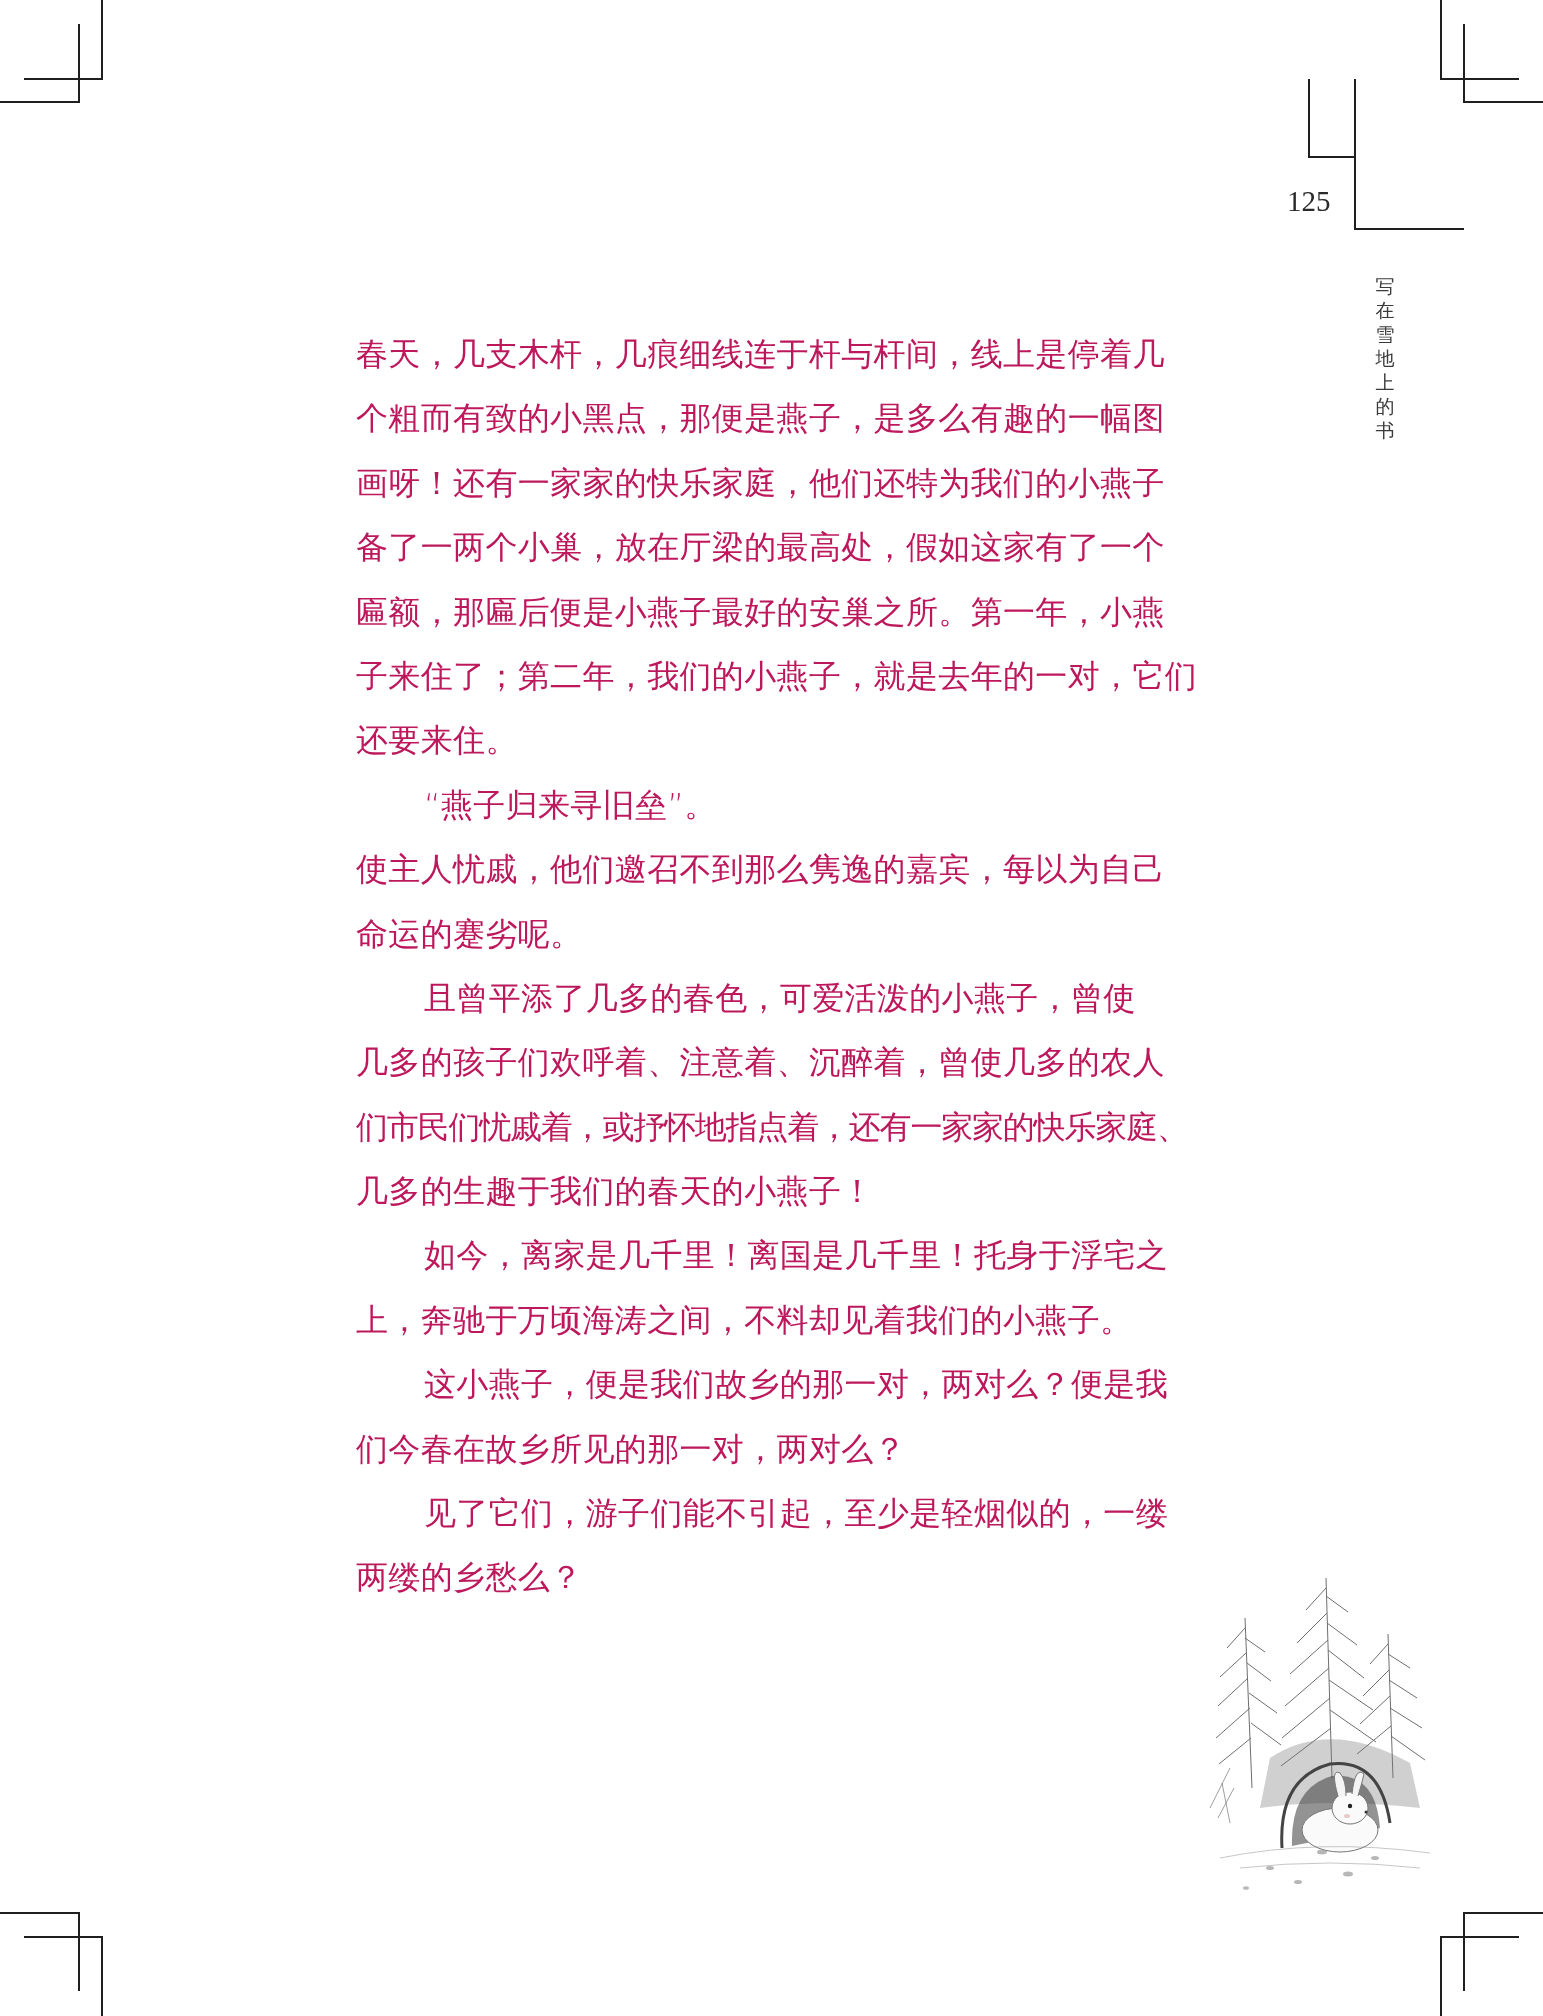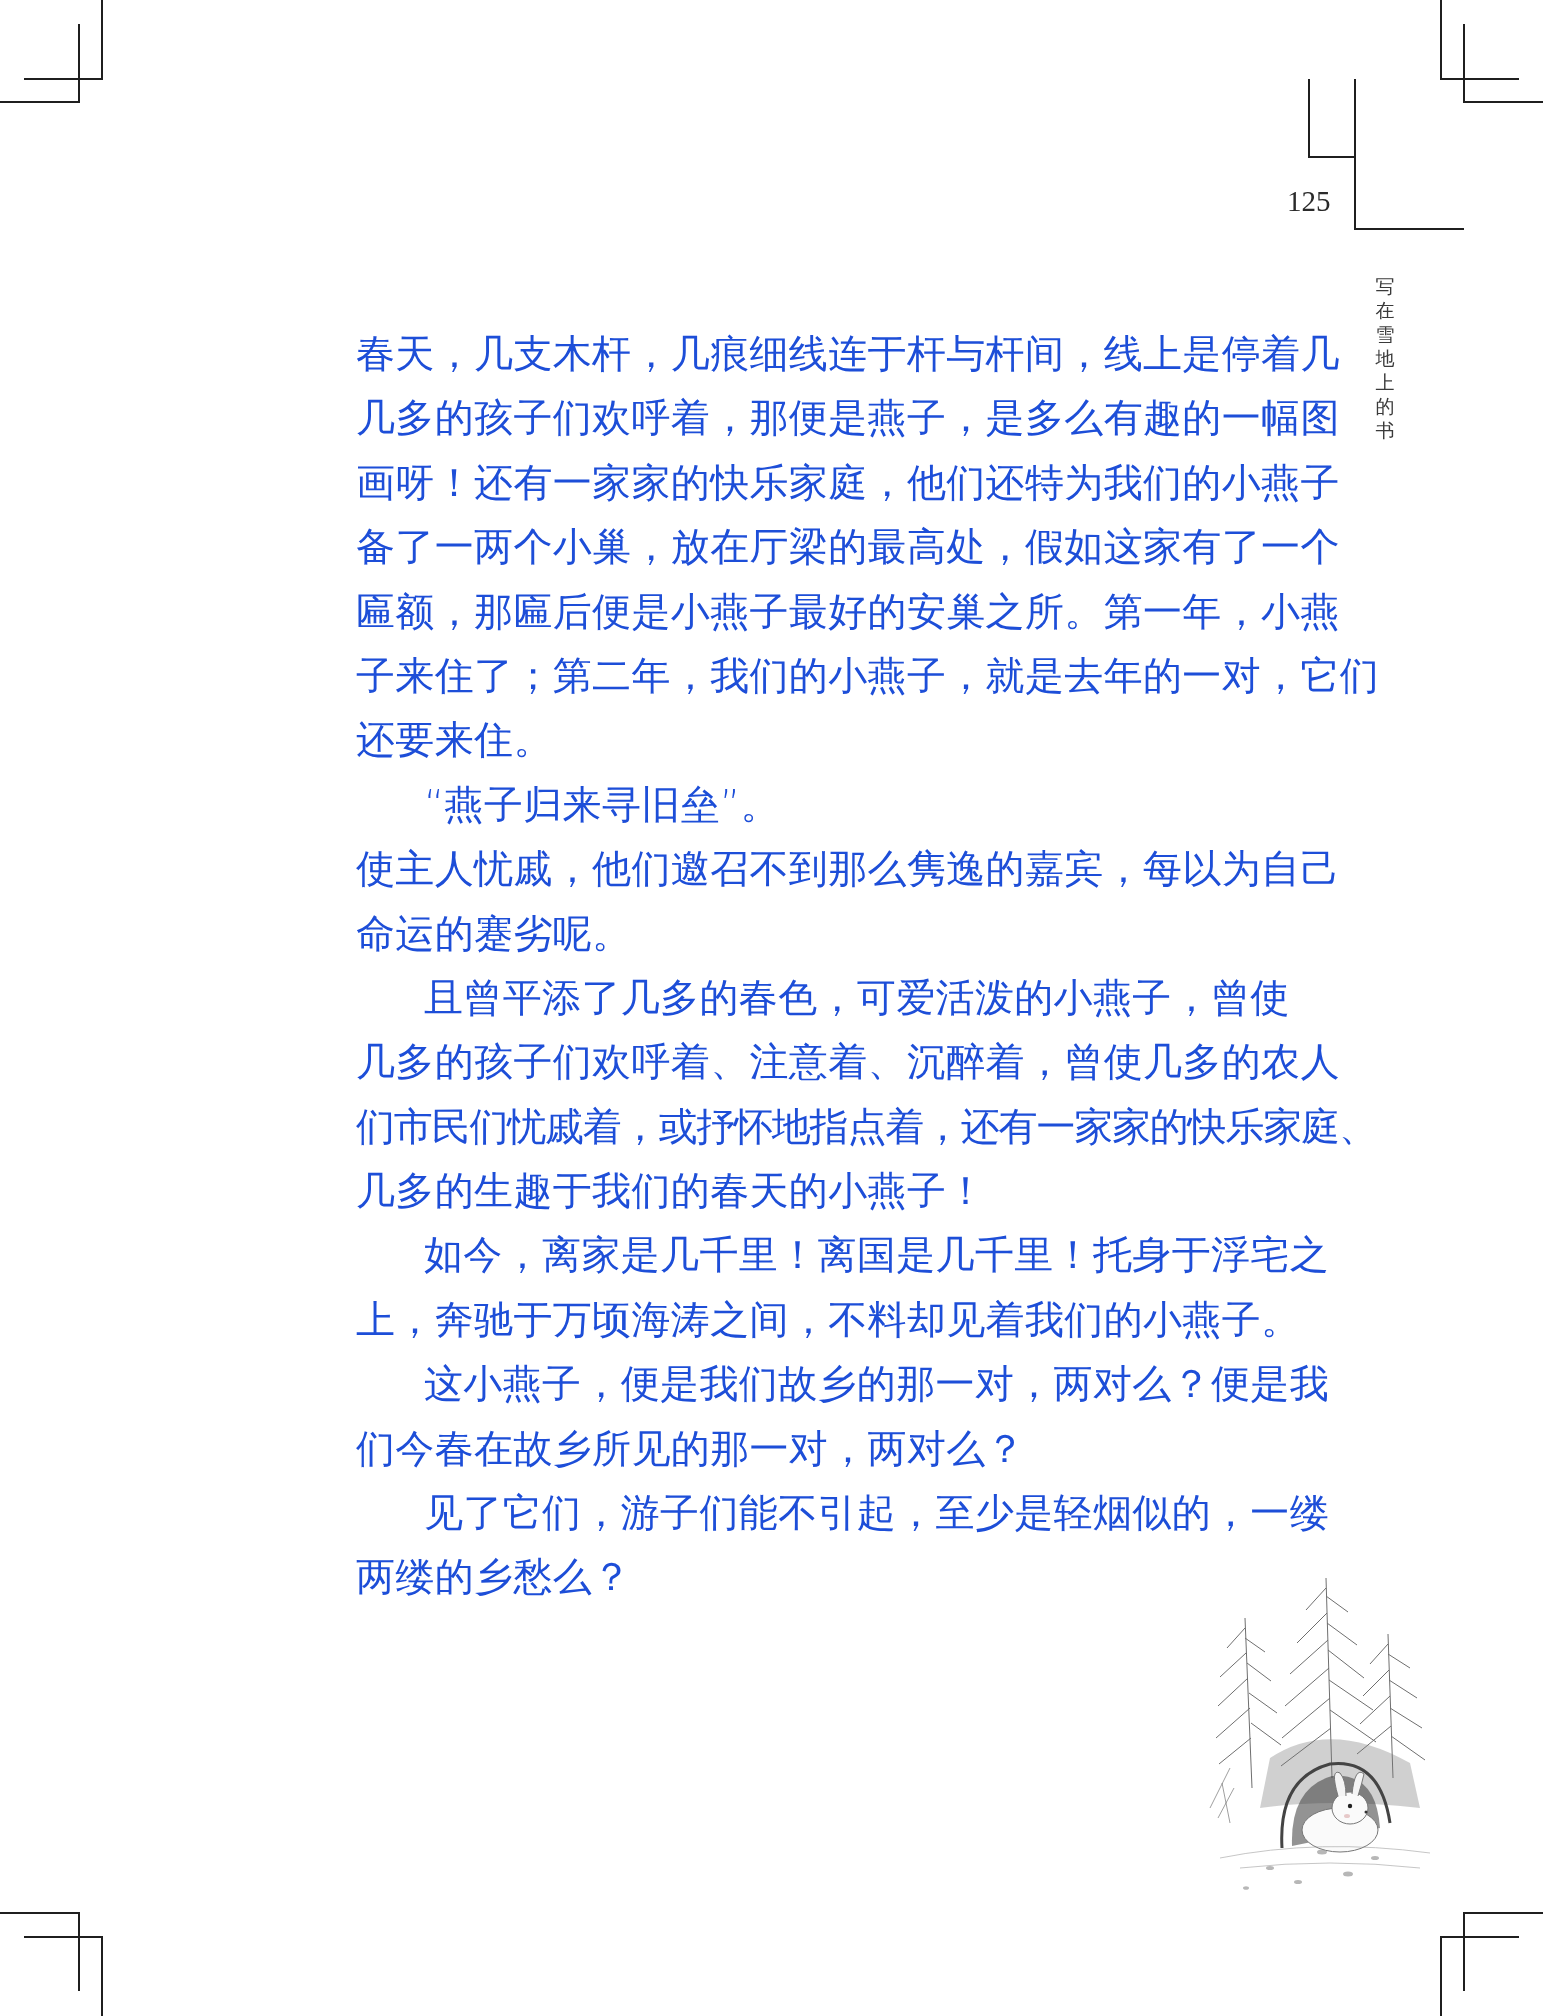--- a/index.html
+++ b/index.html
@@ -19,21 +19,21 @@
     position: absolute; left: 1374px; top: 274px; width: 22px;
     font-family: "DejaVu Sans", sans-serif;
     font-size: 19px; line-height: 24px; color: #3a3a3a;
     display: flex; flex-direction: column; align-items: center;
   }
   .running-title span { display: block; height: 24px; }
 
   .body-text {
     position: absolute; left: 356px; top: 322px; width: 860px;
     font-family: "DejaVu Sans", sans-serif;
-    font-size: 39px; line-height: 64.4px; color: #1d4ed8;
+    font-size: 32px; line-height: 64.4px; color: #be185d;
     font-weight: 300;
   }
   .body-text .ln { display: block; white-space: nowrap; height: 64.4px; letter-spacing: 0.35px; }
   .body-text .ind { padding-left: 68px; }
 
   .illustration {
     position: absolute; left: 1200px; top: 1568px; width: 240px; height: 330px;
   }
 </style>
 </head>
@@ -73,21 +73,21 @@
     <span>在</span>
     <span>雪</span>
     <span>地</span>
     <span>上</span>
     <span>的</span>
     <span>书</span>
   </div>
 
   <div class="body-text">
     <span class="ln">春天，几支木杆，几痕细线连于杆与杆间，线上是停着几</span>
-    <span class="ln">几多的孩子们欢呼着，那便是燕子，是多么有趣的一幅图</span>
+    <span class="ln">个粗而有致的小黑点，那便是燕子，是多么有趣的一幅图</span>
     <span class="ln">画呀！还有一家家的快乐家庭，他们还特为我们的小燕子</span>
     <span class="ln">备了一两个小巢，放在厅梁的最高处，假如这家有了一个</span>
     <span class="ln">匾额，那匾后便是小燕子最好的安巢之所。第一年，小燕</span>
     <span class="ln">子来住了；第二年，我们的小燕子，就是去年的一对，它们</span>
     <span class="ln">还要来住。</span>
     <span class="ln ind">“燕子归来寻旧垒”。</span>
     <span class="ln">使主人忧戚，他们邀召不到那么隽逸的嘉宾，每以为自己</span>
     <span class="ln">命运的蹇劣呢。</span>
     <span class="ln ind">且曾平添了几多的春色，可爱活泼的小燕子，曾使</span>
     <span class="ln">几多的孩子们欢呼着、注意着、沉醉着，曾使几多的农人</span>

